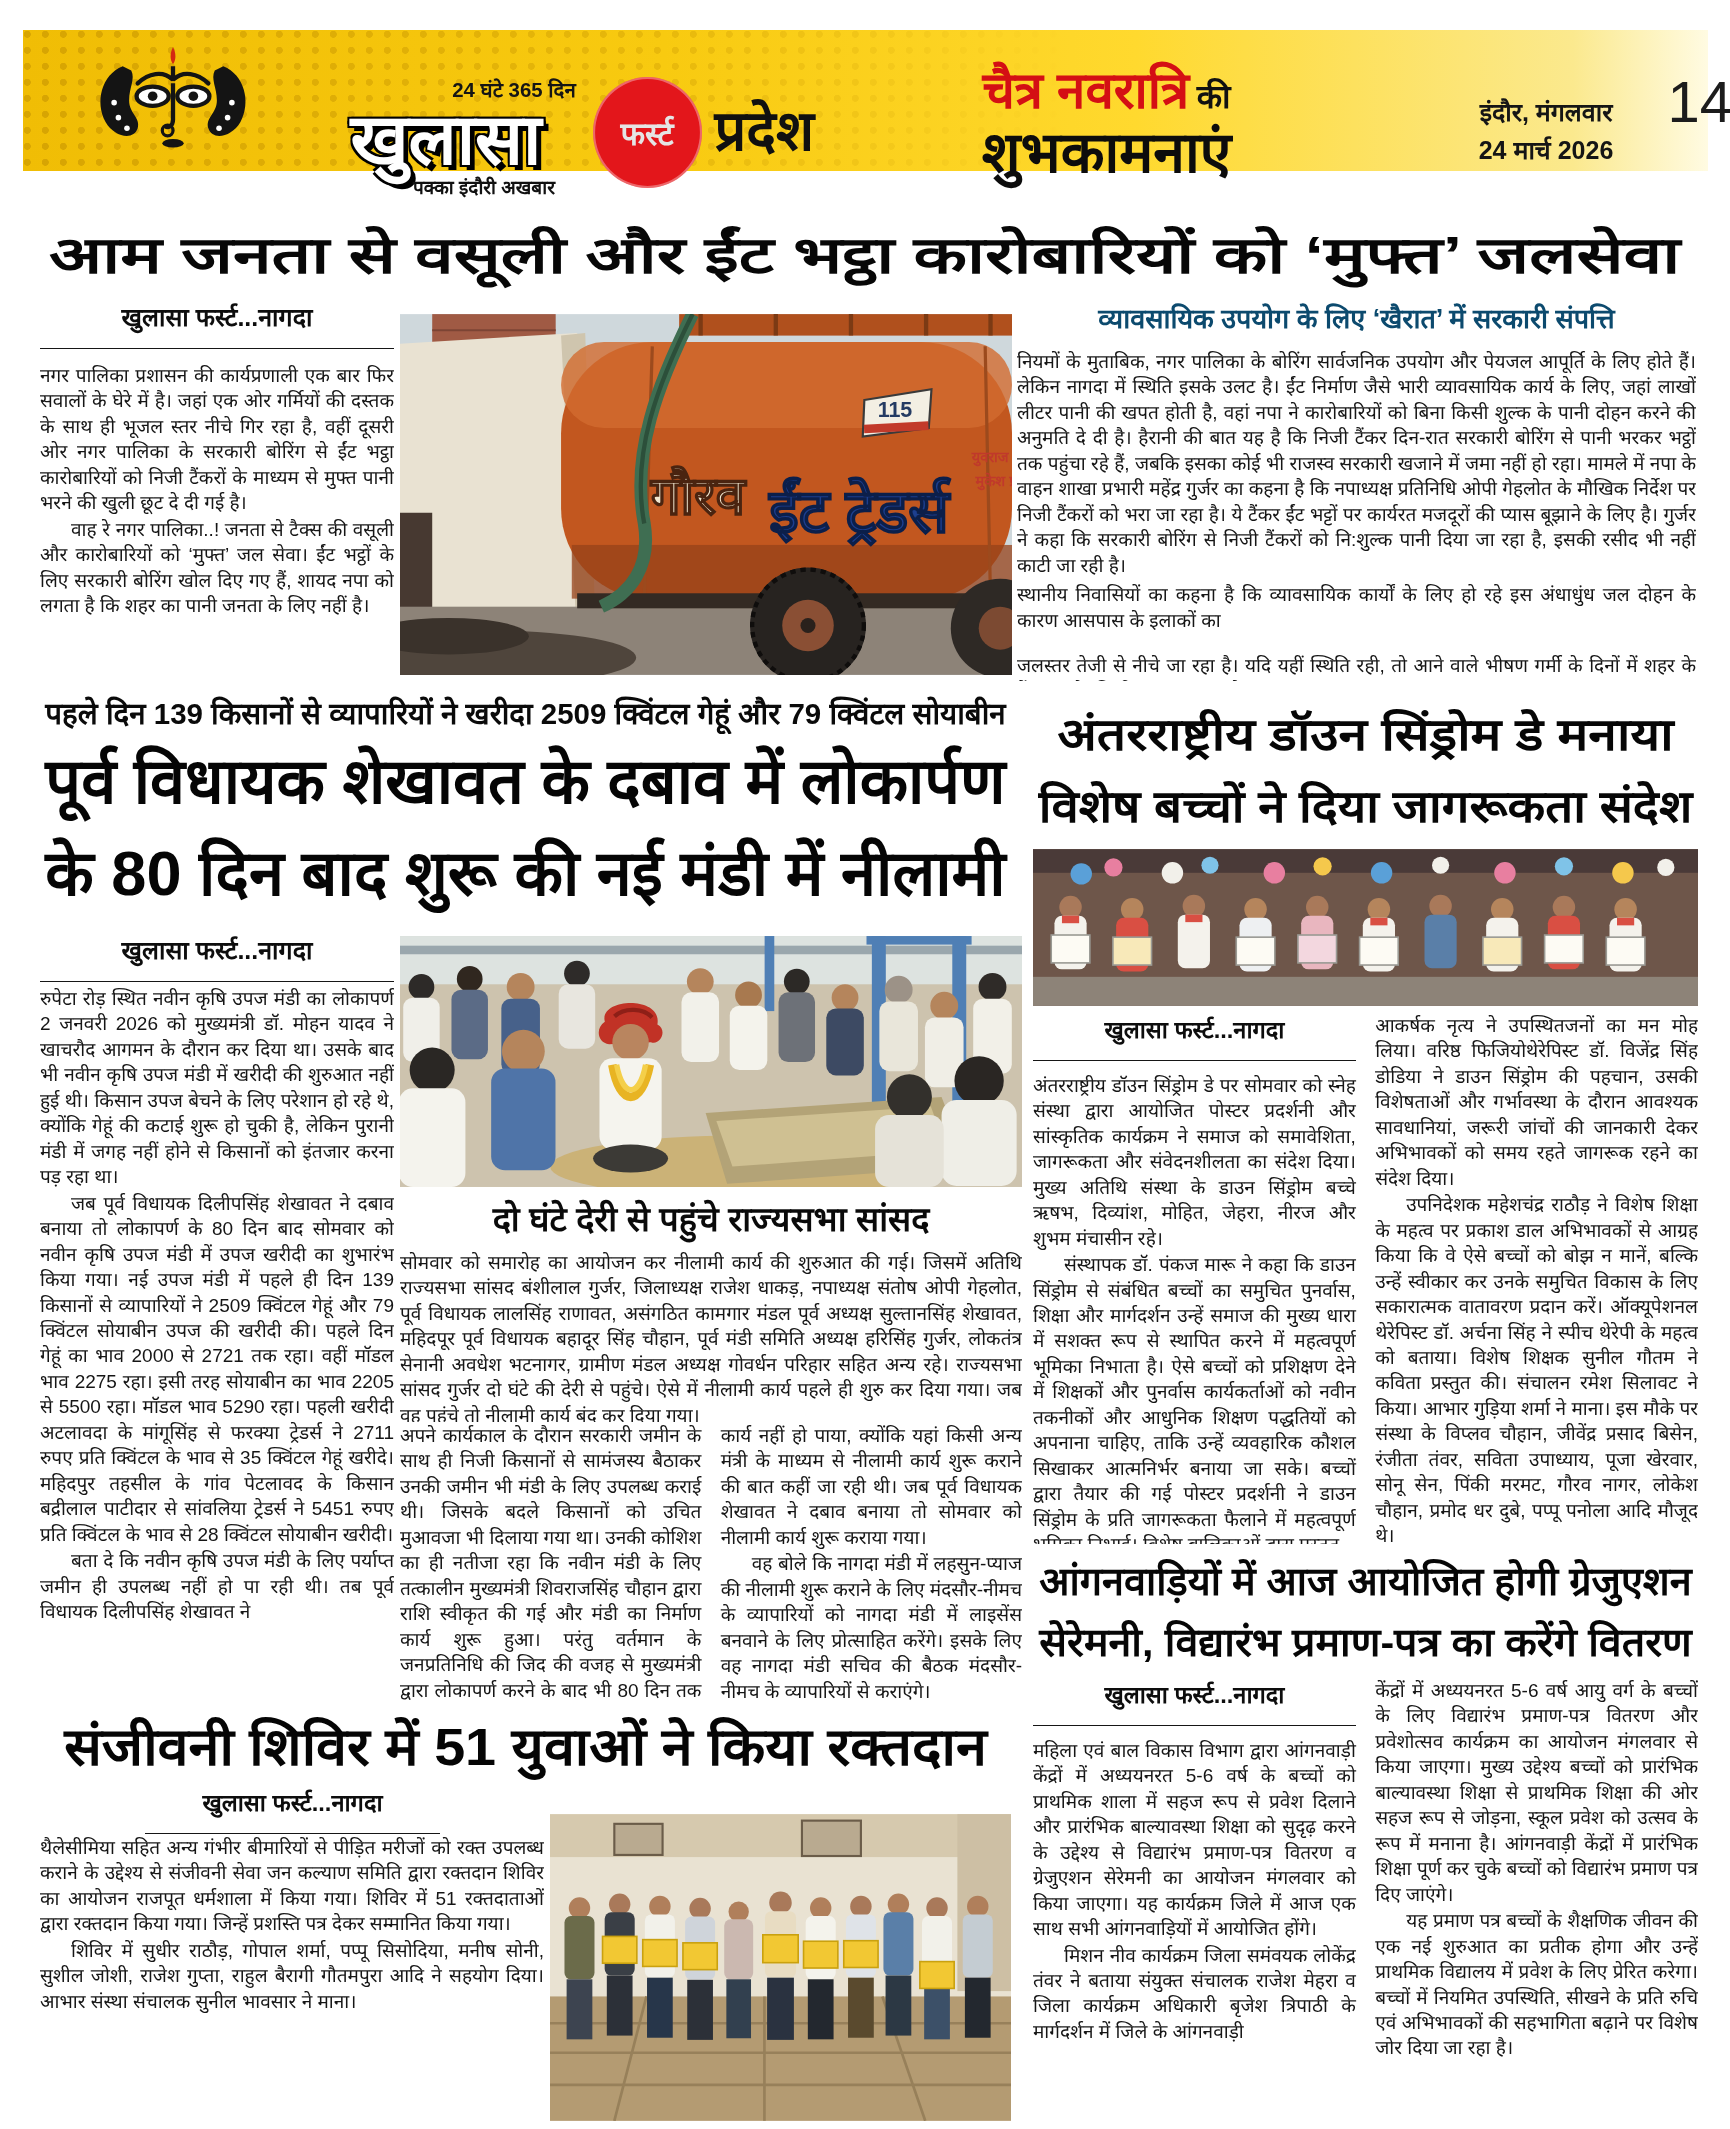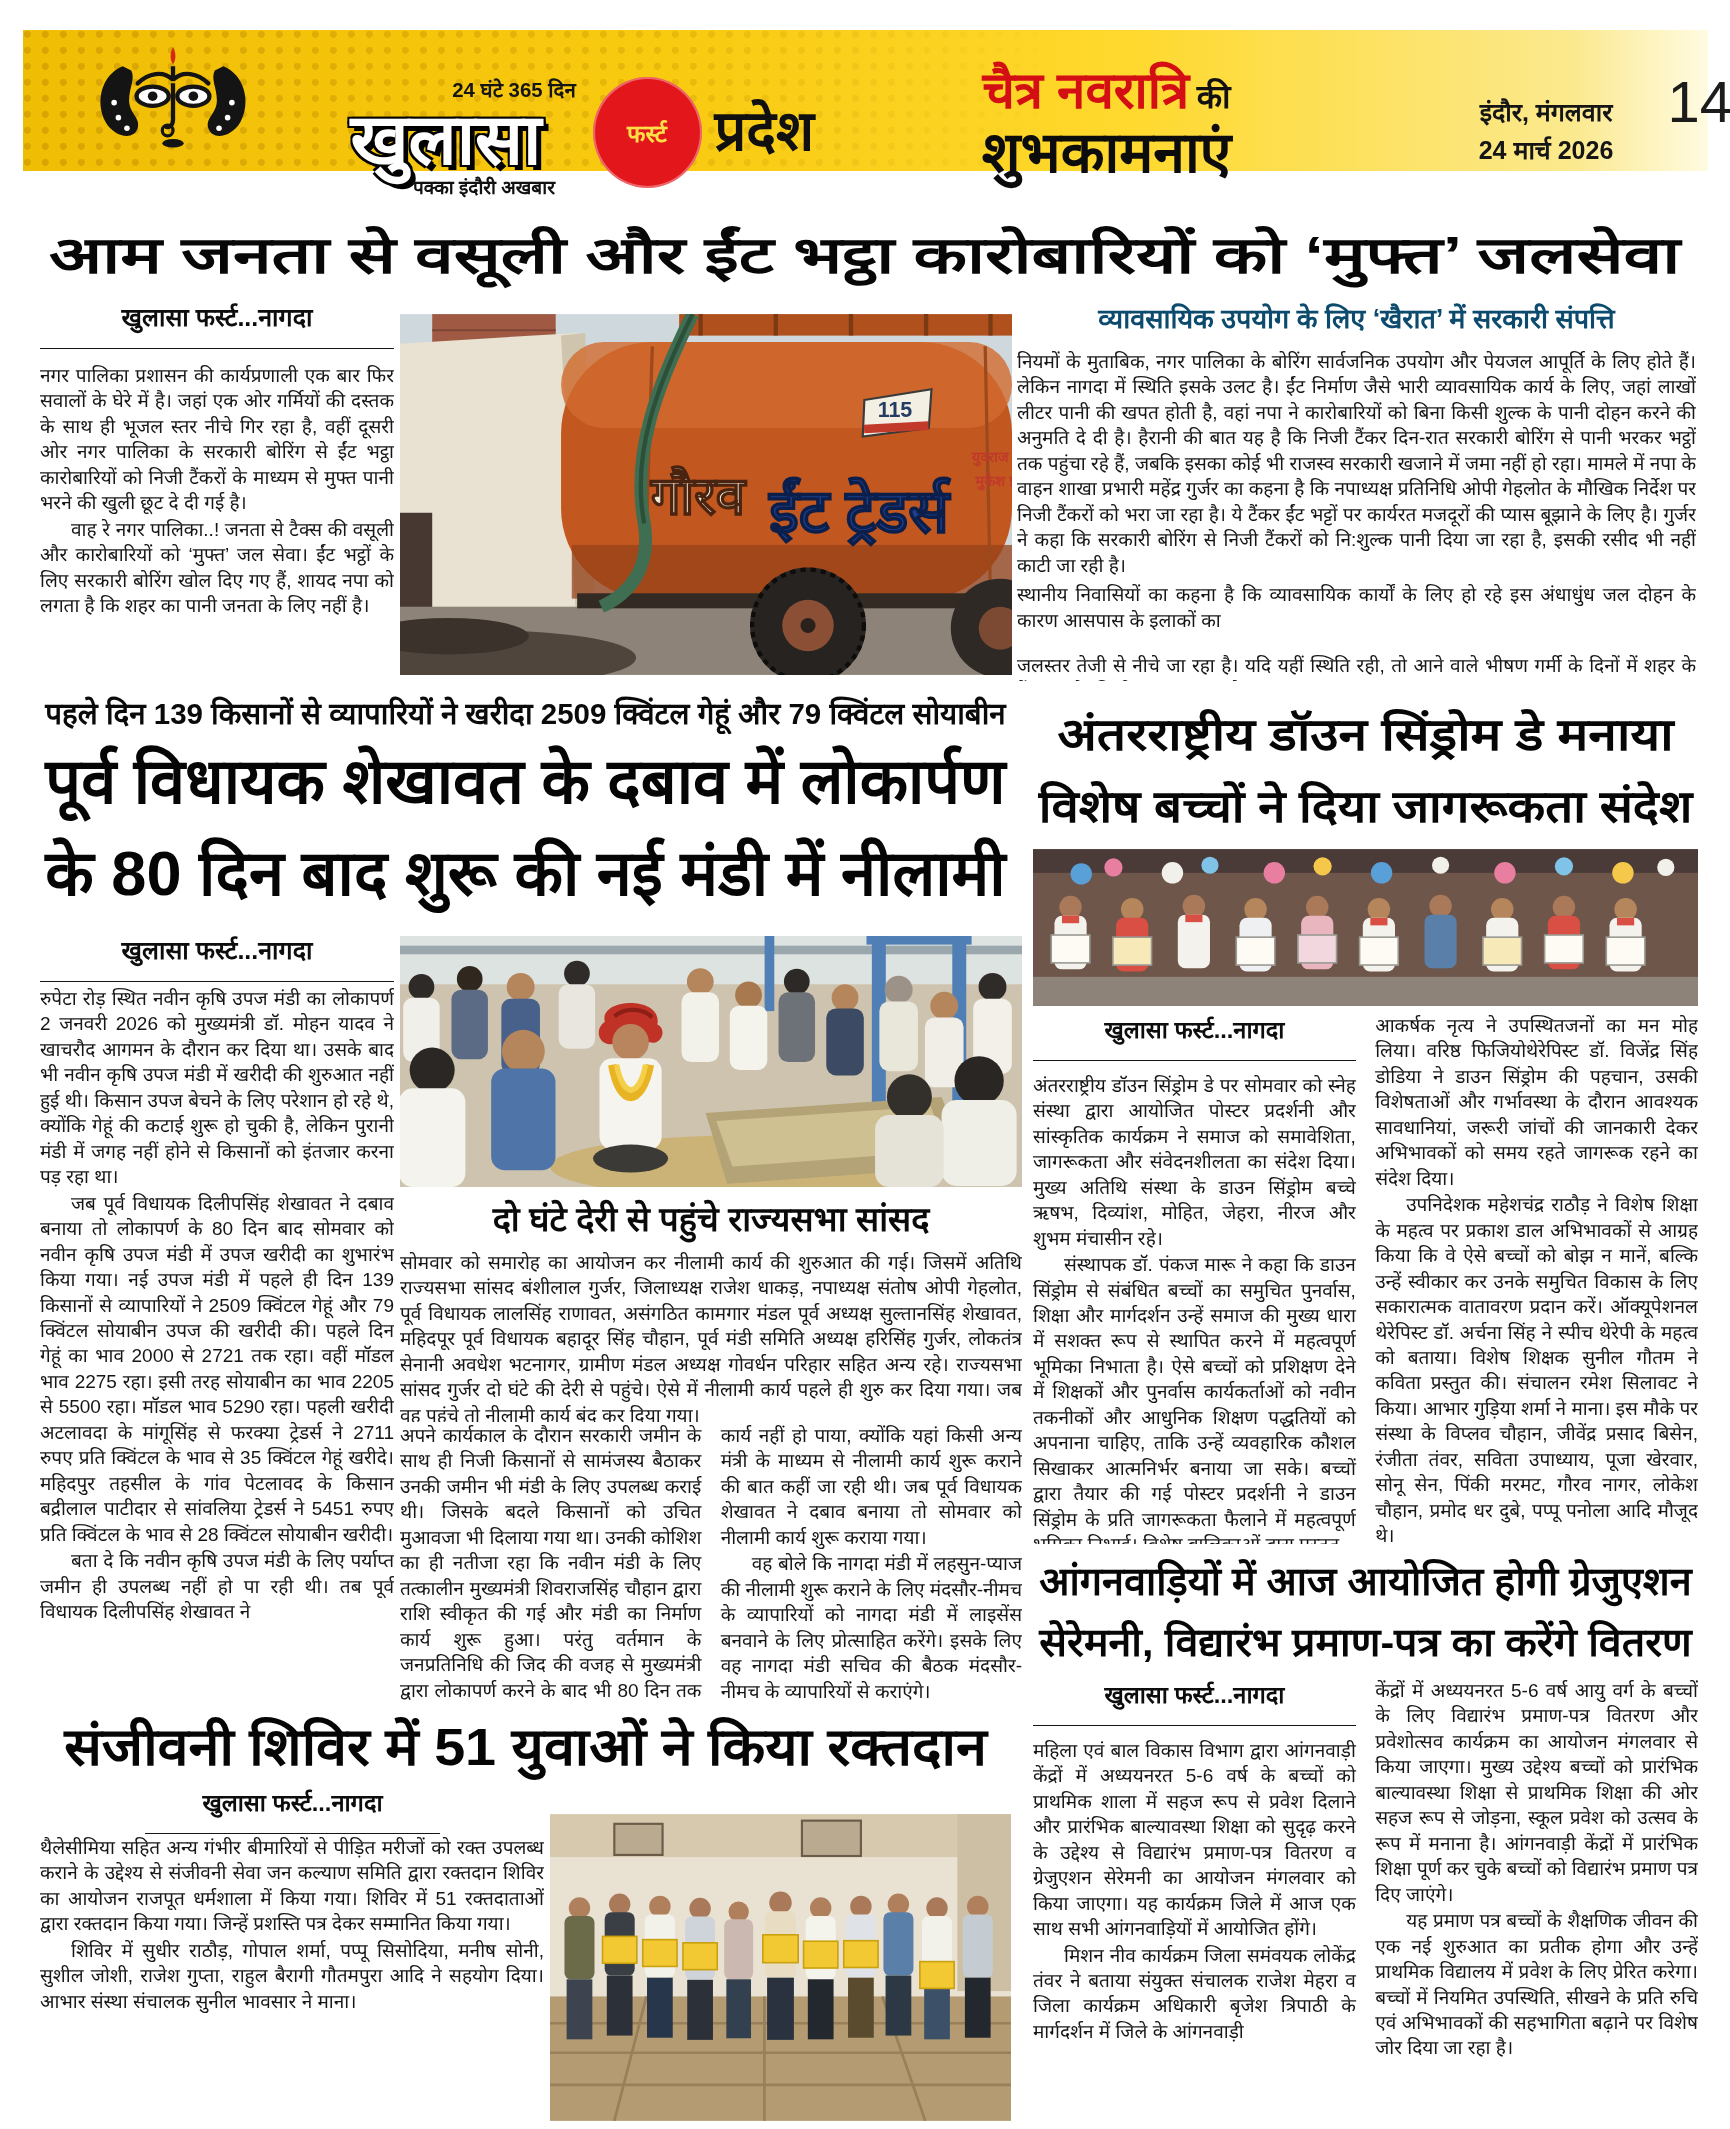--- a/index.html
+++ b/index.html
@@ -13,21 +13,21 @@
   .band::before{content:"";position:absolute;inset:0;
         background-image:radial-gradient(circle at 4.3px 4.3px, rgba(190,140,0,.5) 3.2px, transparent 3.8px);
         background-size:18px 16px;
         -webkit-mask-image:linear-gradient(90deg,#000 0%,rgba(0,0,0,.55) 38%,transparent 62%);
         mask-image:linear-gradient(90deg,#000 0%,rgba(0,0,0,.55) 38%,transparent 62%);}
   .tagline{left:376px;top:45px;width:231px;text-align:center;font-weight:800;font-size:20.4px;}
   .masthead{left:284px;top:58px;width:279px;text-align:center;font-size:71px;font-weight:800;color:#fff;
         text-shadow:-2.1px -2.1px 0 #000,2.1px -2.1px 0 #000,-2.1px 2.1px 0 #000,2.1px 2.1px 0 #000,4.8px 4.8px 0 #000;}
   .masthead-sub{left:354px;top:144px;width:215px;text-align:center;font-weight:800;font-size:19px;color:#111;}
   .badge{left:570px;top:47px;width:109px;height:111px;border-radius:50%;background:#e3161b;
-        display:flex;align-items:center;justify-content:center;color:#fde047;font-weight:800;font-size:24px;
+        display:flex;align-items:center;justify-content:center;color:#e5e5e5;font-weight:800;font-size:32px;
         box-shadow:0 0 0 2.1px rgba(255,255,255,.35) inset;}
   .section-name{left:692px;top:60px;width:177px;font-size:56px;font-weight:700;color:#101010;}
   .greeting{left:907px;top:35px;width:354px;text-align:center;line-height:1;}
   .greeting .g1{font-size:51px;font-weight:800;color:#d40f14;display:inline;}
   .greeting .gki{font-size:33px;font-weight:800;color:#111;display:inline;margin-left:7.5px;}
   .greeting .g2{font-size:57px;font-weight:800;color:#0c0c0c;margin-top:8px;}
   .dateline{left:1416px;top:63px;width:215px;text-align:center;font-weight:800;font-size:25px;line-height:1.55;}
   .pagenum{left:1645px;top:38px;font-size:58px;font-weight:400;color:#1c1c1c;}
 
   

